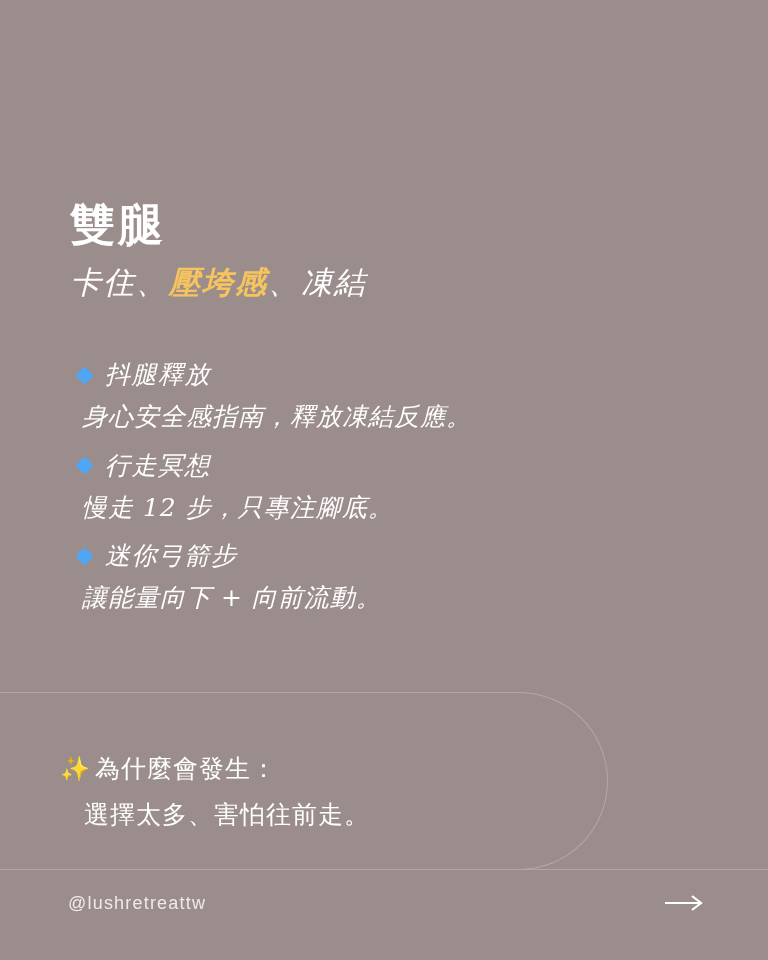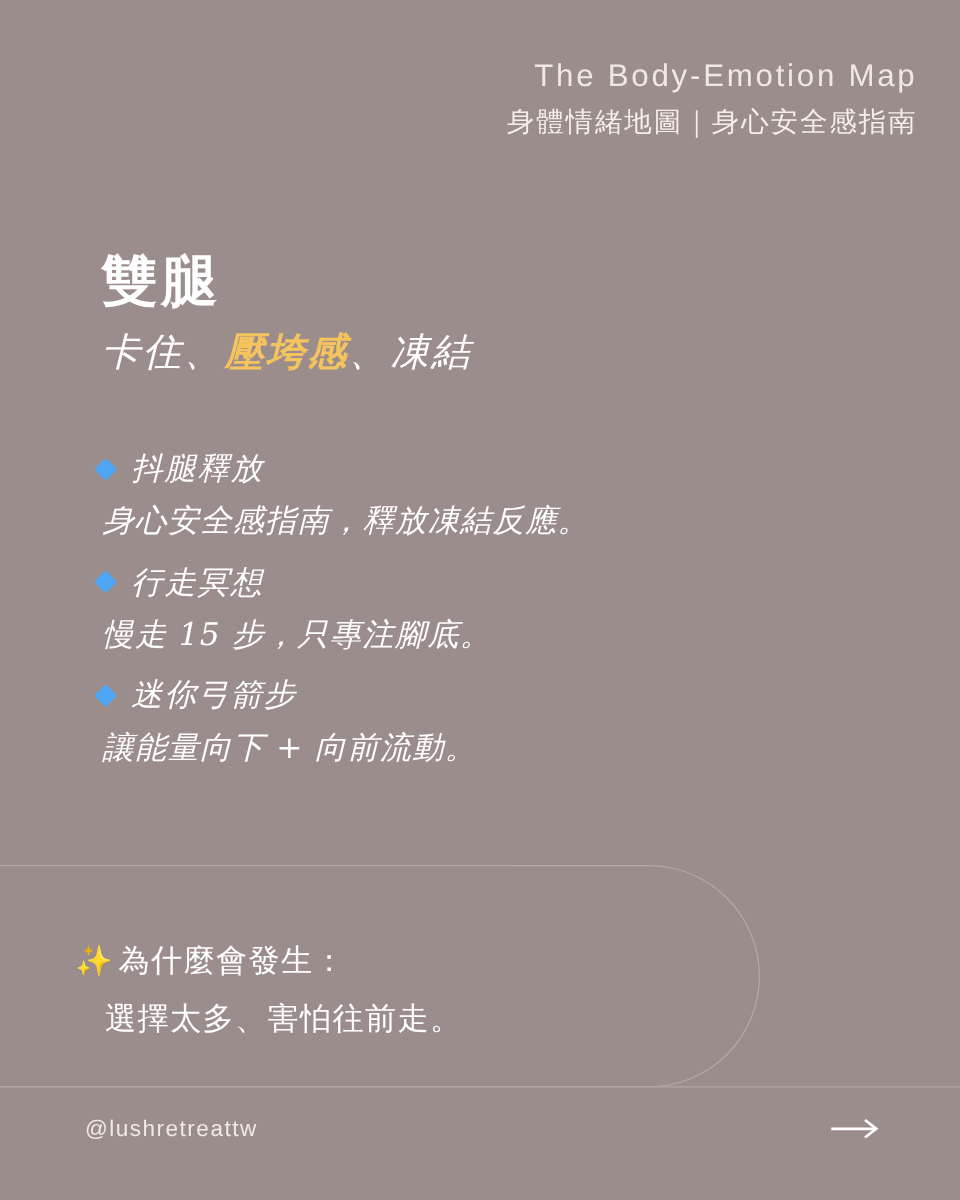--- a/index.html
+++ b/index.html
@@ -44,21 +44,20 @@
     color: #f4efec;
     line-height: 1.3;
     white-space: nowrap;
   }
 
   
   .title-block {
     position: absolute;
     top: 200px;
     left: 70px;
-    margin-left: 11px;
   }
   .main-title {
     font-family: "DejaVu Serif", serif;
     font-size: 45px;
     font-weight: 700;
     color: #ffffff;
     letter-spacing: 3px;
     line-height: 1.1;
   }
   .subtitle {
@@ -183,24 +182,20 @@
     width: 42px;
     height: 22px;
   }
   .arrow-icon svg { display: block; }
 </style>
 </head>
 <body>
 
 <div class="page">
 
-  <div class="header">
-    <div class="header-en">The Body-Emotion Map</div>
-    <div class="header-zh">身體情緒地圖｜身心安全感指南</div>
-  </div>
 
   <div class="title-block">
     <div class="main-title">雙腿</div>
     <div class="subtitle">
       <span>卡住、</span><span class="hl">壓垮感</span><span>、凍結</span>
     </div>
   </div>
 
   <div class="list">
 
@@ -210,21 +205,21 @@
         <span class="item-title">抖腿釋放</span>
       </div>
       <div class="item-desc">身心安全感指南，釋放凍結反應。</div>
     </div>
 
     <div class="list-item">
       <div class="item-head">
         <span class="diamond-icon"></span>
         <span class="item-title">行走冥想</span>
       </div>
-      <div class="item-desc">慢走 15 步，只專注腳底。</div>
+      <div class="item-desc">慢走 12 步，只專注腳底。</div>
     </div>
 
     <div class="list-item">
       <div class="item-head">
         <span class="diamond-icon"></span>
         <span class="item-title">迷你弓箭步</span>
       </div>
       <div class="item-desc">讓能量向下 + 向前流動。</div>
     </div>
 

